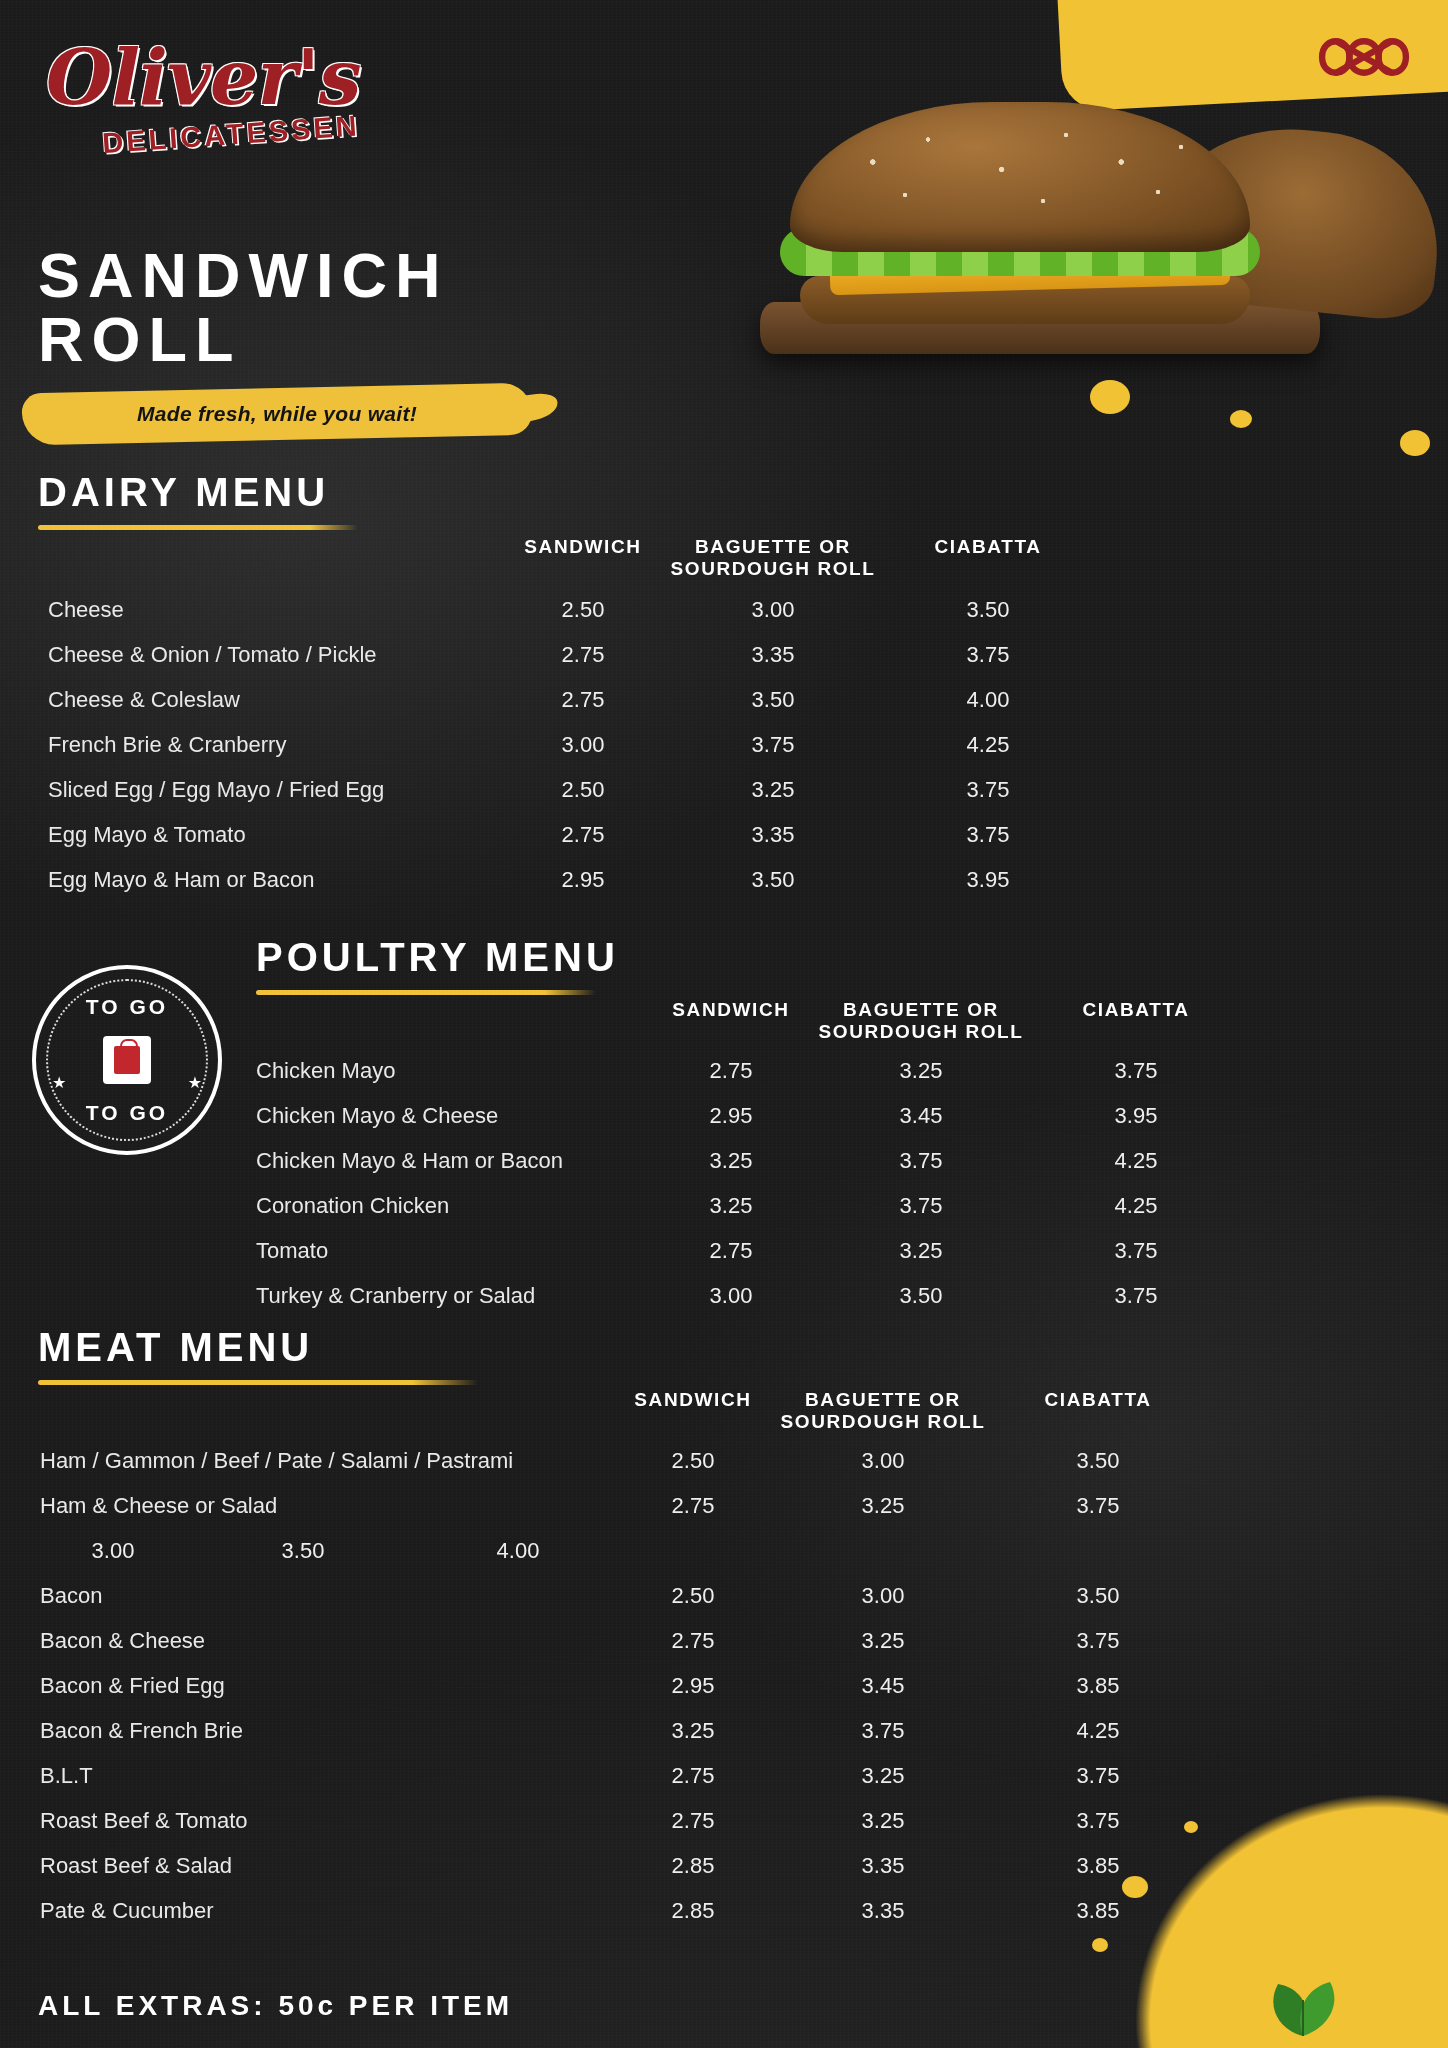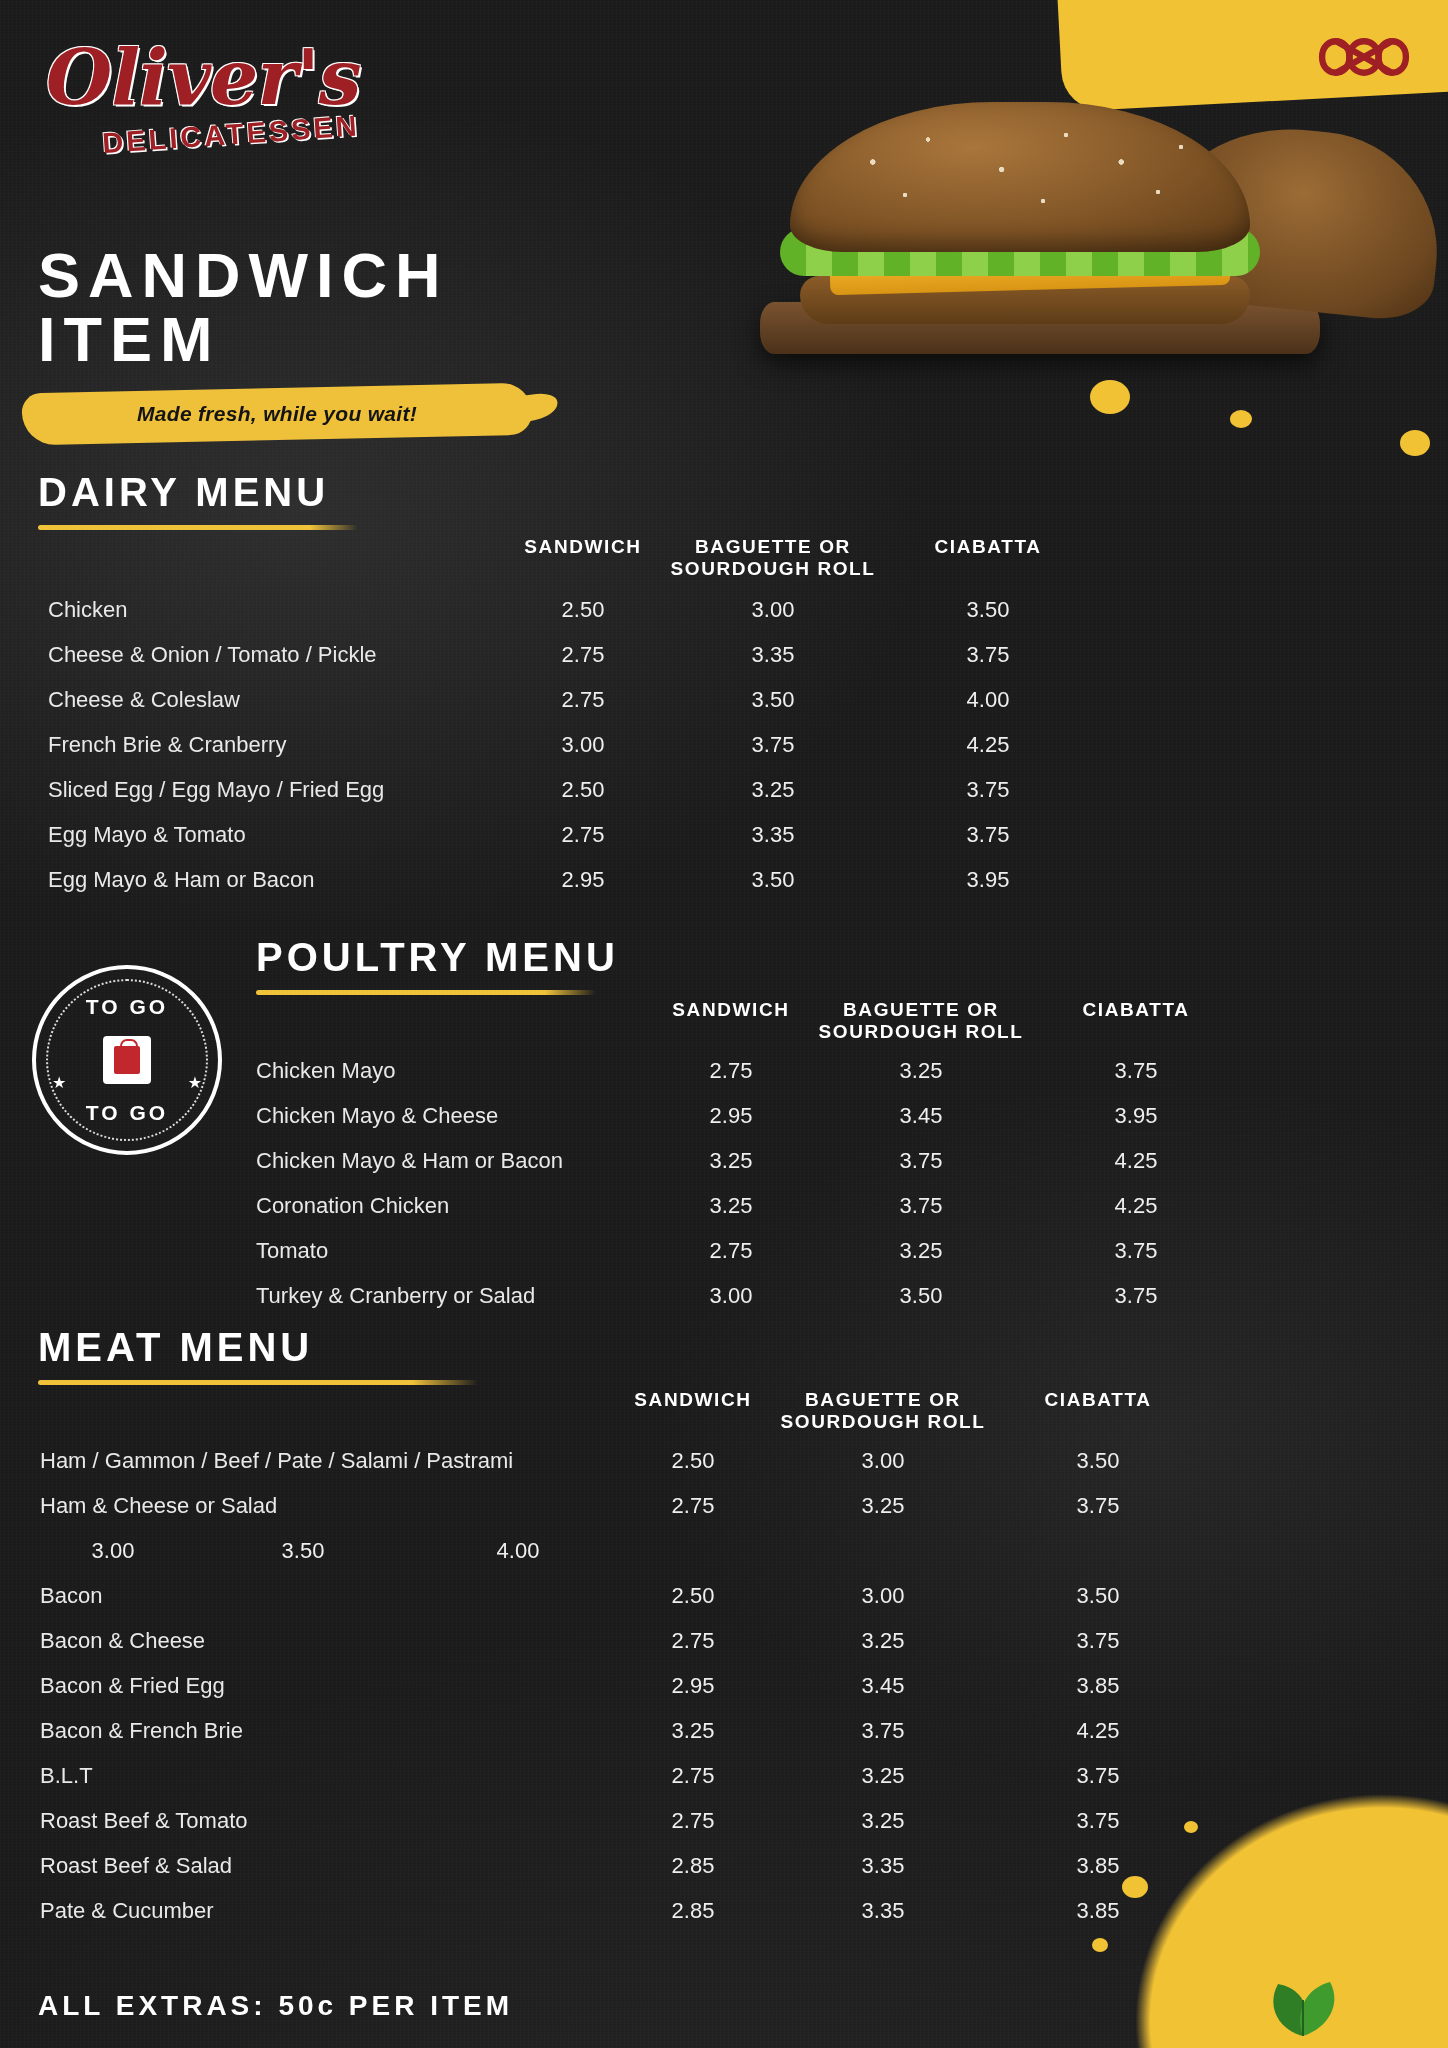--- a/index.html
+++ b/index.html
@@ -328,21 +328,21 @@
     </g>
   </svg>
 
   <div class="brand">
     <div class="brand-script">Oliver's</div>
     <div class="brand-sub">DELICATESSEN</div>
   </div>
 
   <div class="title">
     <div>SANDWICH</div>
-    <div>ITEM</div>
+    <div>ROLL</div>
   </div>
 
   <div class="tagwrap">
     <div class="tagbrush"></div>
     <div class="tagline">Made fresh, while you wait!</div>
   </div>
 
   <div class="section" id="dairy">
     <div class="section-title">DAIRY MENU</div>
     <div class="rule" style="width:320px"></div>
@@ -350,21 +350,21 @@
       <div style="width:470px"></div>
       <div class="colhead" style="width:150px">SANDWICH</div>
       <div class="colhead" style="width:230px">
         <div>BAGUETTE OR</div>
         <div>SOURDOUGH ROLL</div>
       </div>
       <div class="colhead" style="width:200px">CIABATTA</div>
     </div>
     <div class="rows">
       <div class="row">
-          <span class="name">Chicken</span>
+          <span class="name">Cheese</span>
           <span class="price c1">2.50</span>
           <span class="price c2">3.00</span>
           <span class="price c3">3.50</span>
         </div>
       <div class="row">
           <span class="name">Cheese &amp; Onion / Tomato / Pickle</span>
           <span class="price c1">2.75</span>
           <span class="price c2">3.35</span>
           <span class="price c3">3.75</span>
         </div>

